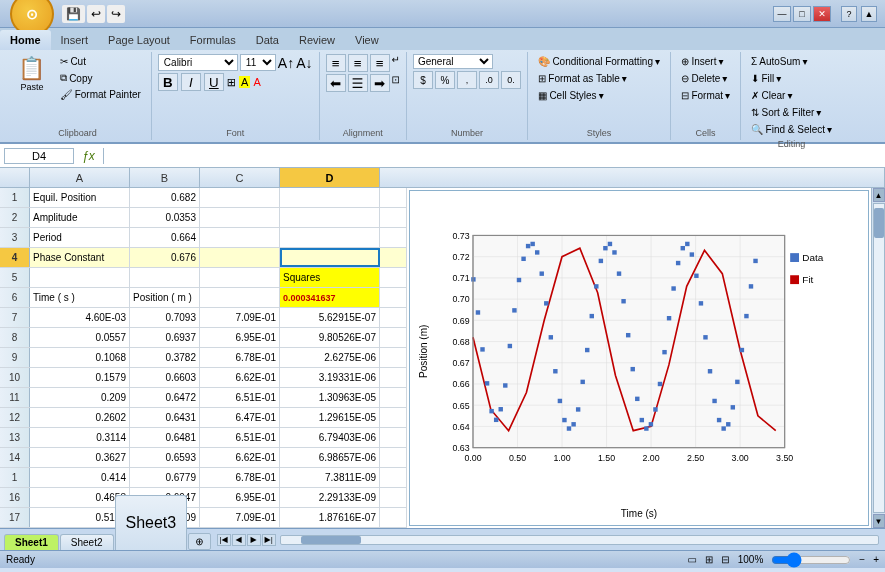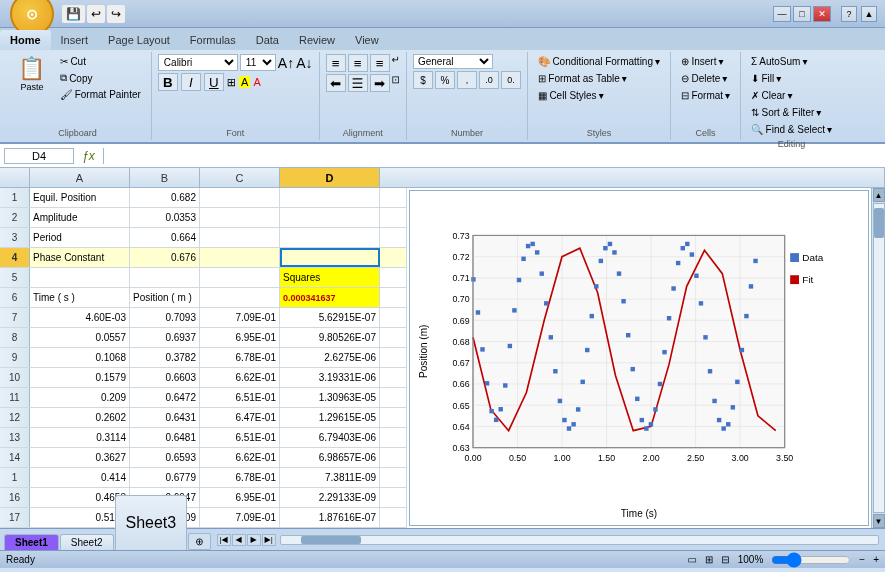--- a/index.html
+++ b/index.html
@@ -570,21 +570,21 @@
       <div style="flex:1;width:12px;background:#e8f0f8;margin:1px;border:1px solid #a0b8cc;">
         <div style="width:10px;height:30px;background:#8aa8c8;margin:4px auto;border-radius:2px;"></div>
       </div>
       <div style="width:12px;height:14px;background:#a0b8cc;border:1px solid #8a9cc0;cursor:pointer;display:flex;align-items:center;justify-content:center;font-size:8px;">▼</div>
     </div>
   </div>
 </div>
 
 <div class="bottom-bar">
   <div style="display:flex;align-items:flex-end;gap:1px;padding-left:4px;height:100%;">
-    <button style="padding:2px 10px;background:#8b5cf6;border:1px solid #a0b8cc;border-bottom:none;border-radius:3px 3px 0 0;font-size:10px;cursor:pointer;font-weight:bold;">Sheet1</button>
+    <button style="padding:2px 10px;background:#bef264;border:1px solid #a0b8cc;border-bottom:none;border-radius:3px 3px 0 0;font-size:10px;cursor:pointer;font-weight:bold;">Sheet1</button>
     <button style="padding:2px 10px;background:linear-gradient(to bottom,#e8f0f8,#d0e0f0);border:1px solid #a0b8cc;border-bottom:none;border-radius:3px 3px 0 0;font-size:10px;cursor:pointer;">Sheet2</button>
     <button style="padding:18px 10px;background:linear-gradient(to bottom,#e8f0f8,#d0e0f0);border:1px solid #a0b8cc;border-bottom:none;border-radius:3px 3px 0 0;font-size:16px;cursor:pointer;">Sheet3</button>
     <button style="padding:2px 6px;background:#d0e0f0;border:1px solid #a0b8cc;border-radius:2px;font-size:10px;cursor:pointer;">⊕</button>
   </div>
   <div style="flex:1;display:flex;align-items:center;padding:0 6px;">
     <div style="display:flex;align-items:center;gap:1px;">
       <button style="width:14px;height:12px;background:#d0e0f0;border:1px solid #a0b8cc;font-size:8px;cursor:pointer;">|◀</button>
       <button style="width:14px;height:12px;background:#d0e0f0;border:1px solid #a0b8cc;font-size:8px;cursor:pointer;">◀</button>
       <button style="width:14px;height:12px;background:#d0e0f0;border:1px solid #a0b8cc;font-size:8px;cursor:pointer;">▶</button>
       <button style="width:14px;height:12px;background:#d0e0f0;border:1px solid #a0b8cc;font-size:8px;cursor:pointer;">▶|</button>

